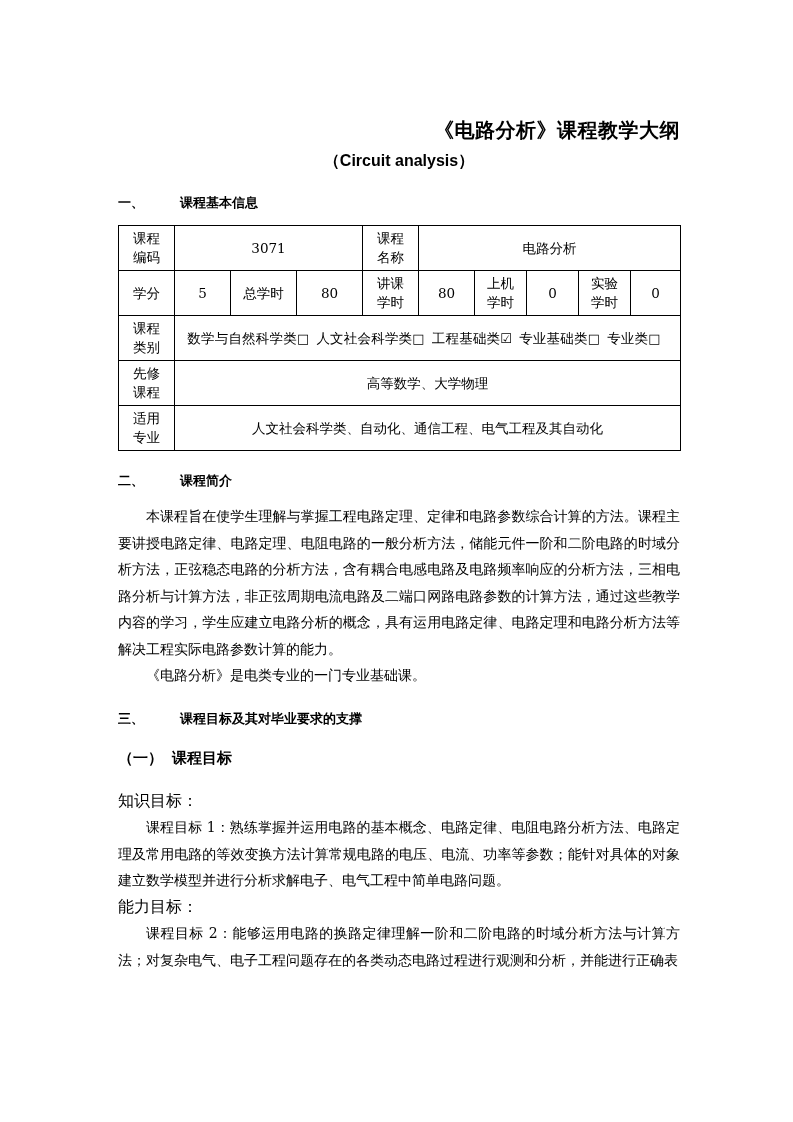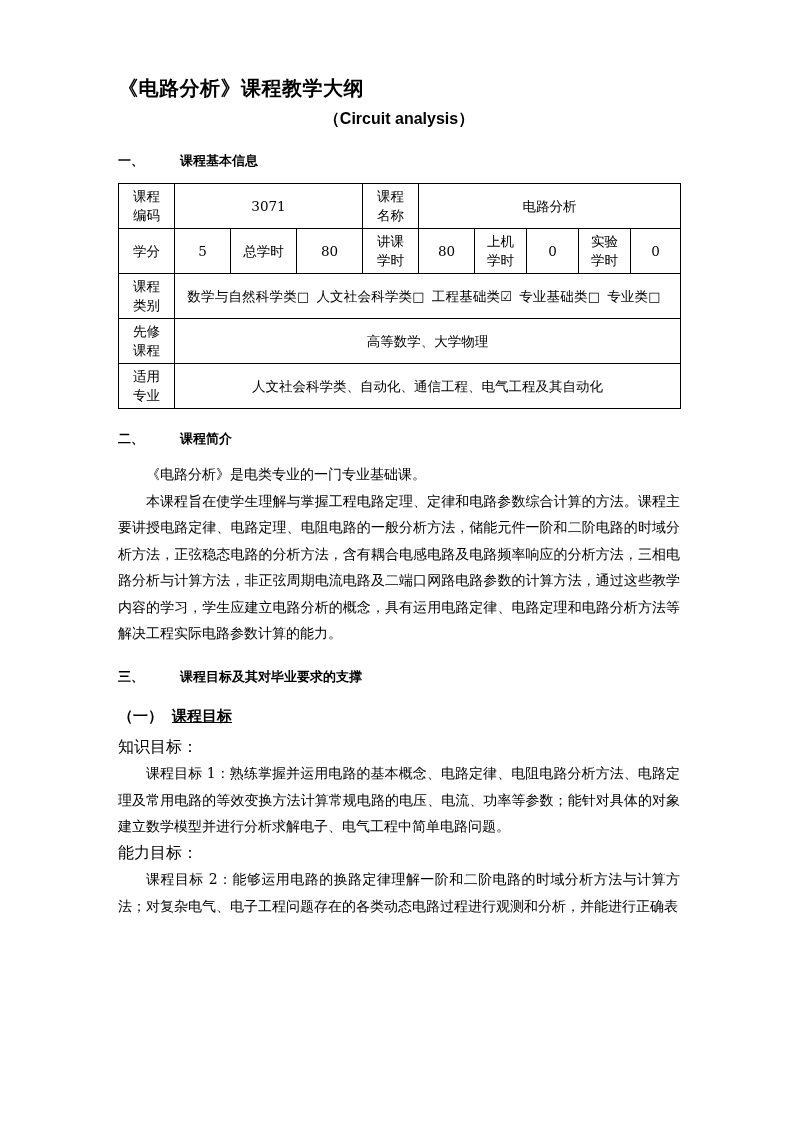--- a/index.html
+++ b/index.html
@@ -26,25 +26,25 @@
   }
   .content {
     position: absolute;
     left: 118px;
     top: 0;
     width: 562px;
   }
 
   
   .doc-title {
-    text-align: left;
+    text-align: right;
     font-size: 20px;
     font-weight: bold;
     letter-spacing: 0.5px;
-    margin-top: 73px;
+    margin-top: 115px;
     line-height: 30px;
   }
   .doc-subtitle {
     text-align: center;
     font-size: 16px;
     font-weight: bold;
     margin-top: 4px;
     line-height: 24px;
     font-family: Liberation Sans, sans-serif;
   }
@@ -71,22 +71,21 @@
     margin-bottom: 9px;
     white-space: pre;
   }
   .h-sec .num { display: inline-block; min-width: 62px; }
 
   .h-sub {
     font-size: 15px;
     font-weight: bold;
     line-height: 24px;
     margin-top: 14px;
-    margin-bottom: 6px;
-    text-decoration: underline;
+    margin-bottom: 18px;
   }
   .h-sub .num { display: inline-block; min-width: 54px; }
 
   
   table.info {
     border-collapse: collapse;
     width: 562px;
     table-layout: fixed;
     font-size: 13.5px;
   }
@@ -200,22 +199,22 @@
               <span class="two-line">适用</span>
               <span class="two-line">专业</span>
             </td>
           <td colspan="9">人文社会科学类、自动化、通信工程、电气工程及其自动化</td>
         </tr>
       </tbody>
     </table>
 
     <div class="h-sec"><span class="num">二、</span><span>课程简介</span></div>
 
+    <p class="body indent">本课程旨在使学生理解与掌握工程电路定理、定律和电路参数综合计算的方法。课程主要讲授电路定律、电路定理、电阻电路的一般分析方法，储能元件一阶和二阶电路的时域分析方法，正弦稳态电路的分析方法，含有耦合电感电路及电路频率响应的分析方法，三相电路分析与计算方法，非正弦周期电流电路及二端口网路电路参数的计算方法，通过这些教学内容的学习，学生应建立电路分析的概念，具有运用电路定律、电路定理和电路分析方法等解决工程实际电路参数计算的能力。</p>
     <p class="body indent">《电路分析》是电类专业的一门专业基础课。</p>
-    <p class="body indent">本课程旨在使学生理解与掌握工程电路定理、定律和电路参数综合计算的方法。课程主要讲授电路定律、电路定理、电阻电路的一般分析方法，储能元件一阶和二阶电路的时域分析方法，正弦稳态电路的分析方法，含有耦合电感电路及电路频率响应的分析方法，三相电路分析与计算方法，非正弦周期电流电路及二端口网路电路参数的计算方法，通过这些教学内容的学习，学生应建立电路分析的概念，具有运用电路定律、电路定理和电路分析方法等解决工程实际电路参数计算的能力。</p>
 
     <div class="h-sec"><span class="num">三、</span><span>课程目标及其对毕业要求的支撑</span></div>
 
     <div class="h-sub"><span class="num">（一）</span><span>课程目标</span></div>
 
     <p class="label-line">知识目标：</p>
     <p class="body indent">课程目标 1：熟练掌握并运用电路的基本概念、电路定律、电阻电路分析方法、电路定理及常用电路的等效变换方法计算常规电路的电压、电流、功率等参数；能针对具体的对象建立数学模型并进行分析求解电子、电气工程中简单电路问题。</p>
     <p class="label-line">能力目标：</p>
     <div class="clip">
       <p class="body indent">课程目标 2：能够运用电路的换路定律理解一阶和二阶电路的时域分析方法与计算方法；对复杂电气、电子工程问题存在的各类动态电路过程进行观测和分析，并能进行正确表</p>

